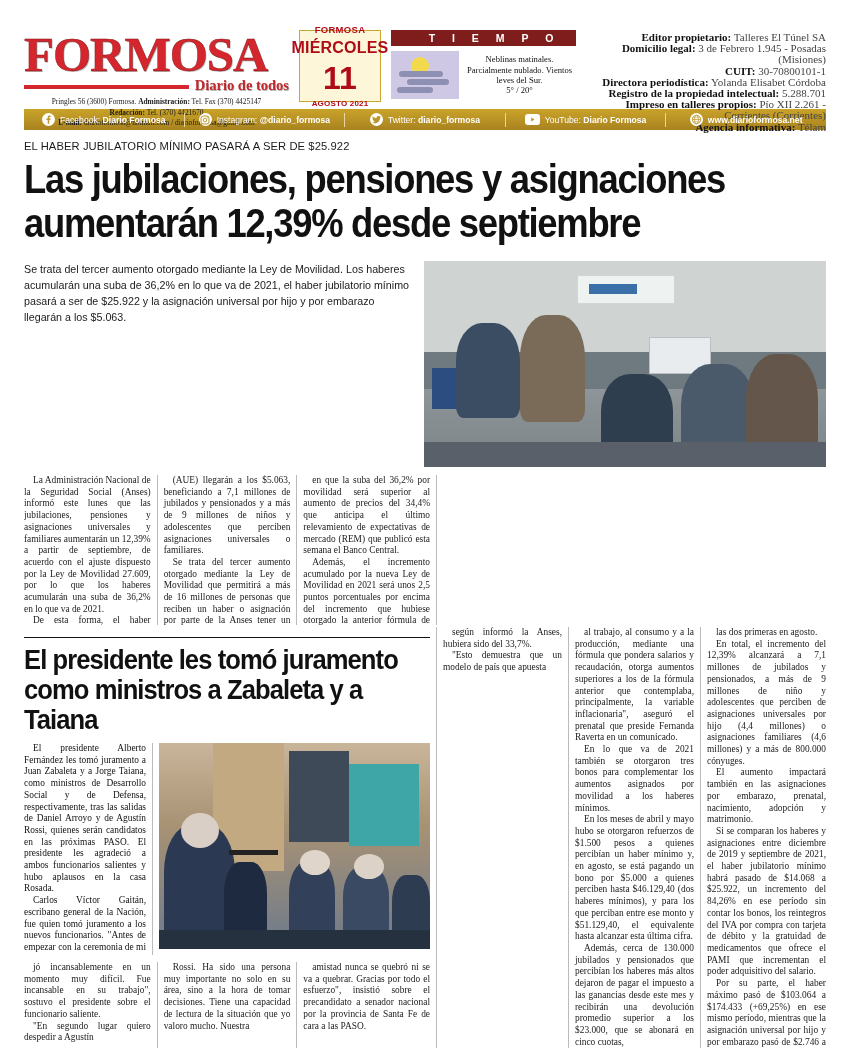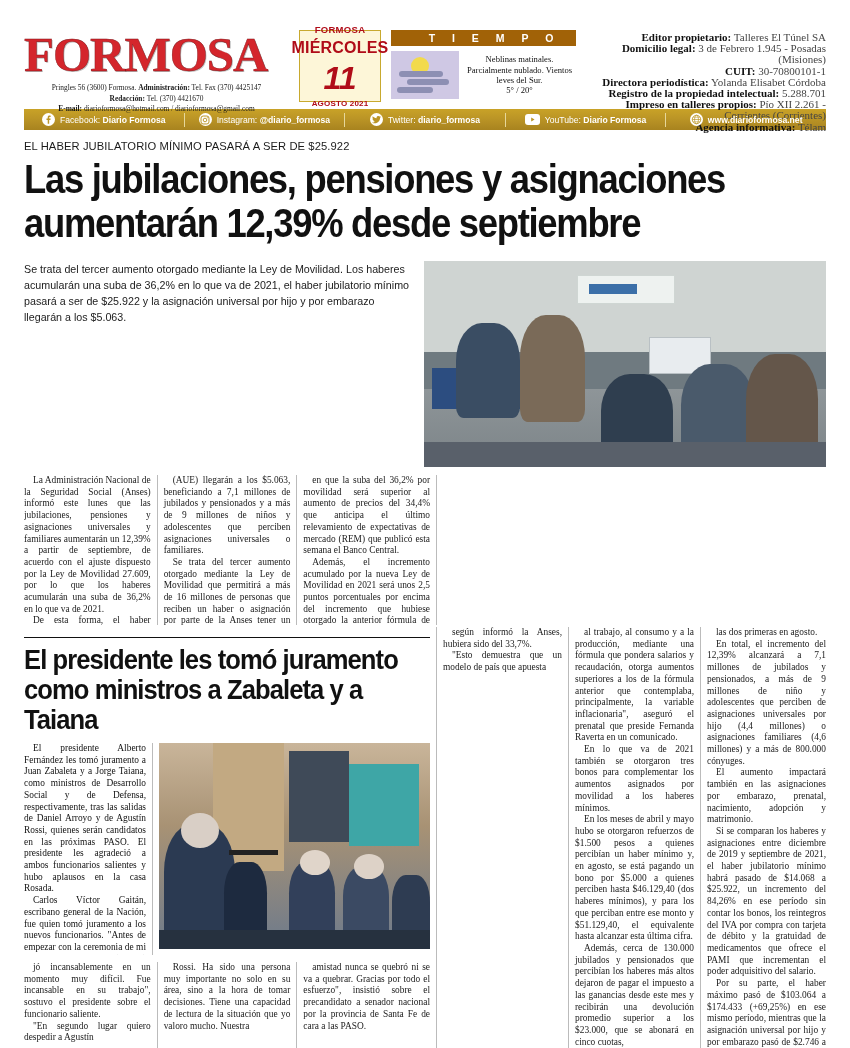--- a/index.html
+++ b/index.html
@@ -30,25 +30,25 @@
 
   .mh-date{
     flex:0 0 82px;width:82px;margin-left:10px;
     border:1px solid #c8a92e;background:#fdf6d8;
     display:flex;flex-direction:column;align-items:center;justify-content:center;
     color:#b00c18;box-sizing:border-box;
   }
   .mh-date .d1{font-family:"Liberation Sans",sans-serif;font-weight:bold;font-size:9.5px;letter-spacing:.3px;}
   .mh-date .sep{width:62px;height:1px;background:#c8a92e;margin:2px 0;}
   .mh-date .d2{font-family:"Liberation Sans",sans-serif;font-weight:bold;font-size:16px;letter-spacing:.2px;}
-  .mh-date .dnum{font-family:"Liberation Sans",sans-serif;font-weight:bold;font-size:32px;line-height:32px;margin:1px 0;font-style:italic;}
+  .mh-date .dnum{font-family:"Liberation Sans",sans-serif;font-weight:bold;font-size:32px;line-height:32px;margin:1px 0;}
   .mh-date .d3{font-family:"Liberation Sans",sans-serif;font-weight:bold;font-size:8px;letter-spacing:.2px;}
 
   .mh-weather{flex:0 0 185px;width:185px;margin-left:10px;box-sizing:border-box;}
-  .wx-title{background:#a16207;color:#fff;font-family:"Liberation Sans",sans-serif;font-weight:bold;font-size:10.5px;letter-spacing:7px;text-align:center;padding:2px 0 2px 22px;}
+  .wx-title{background:#7f1d1d;color:#fff;font-family:"Liberation Sans",sans-serif;font-weight:bold;font-size:10.5px;letter-spacing:7px;text-align:center;padding:2px 0 2px 22px;}
   .wx-body{display:flex;align-items:center;margin-top:5px;font-family:Liberation Serif, serif;}
   .wx-ico{width:68px;height:48px;background:#cfc8e4;position:relative;flex:0 0 68px;overflow:hidden;}
   .wx-ico .sun{position:absolute;left:20px;top:6px;width:18px;height:18px;border-radius:50%;background:#f2da4c;}
   .wx-ico .cl{position:absolute;background:#8d8fb3;border-radius:6px;height:6px;}
   .wx-ico .c1{left:8px;top:20px;width:44px;}
   .wx-ico .c2{left:16px;top:28px;width:42px;}
   .wx-ico .c3{left:6px;top:36px;width:36px;}
   .wx-txt{flex:1;text-align:center;font-size:8.6px;line-height:10.4px;padding-left:4px;}
 
   .mh-legal{flex:1;text-align:right;font-size:11px;line-height:11.2px;padding-left:12px;padding-top:2px;}
@@ -130,20 +130,24 @@
 </style>
 </head>
 <body>
 
 <div class="page">
 
   <div class="masthead">
 
     <div class="mh-logo">
       <div class="logo-word">FORMOSA</div>
+      <div class="logo-rule">
+        <span class="bar"></span>
+        <span class="logo-sub">Diario de todos</span>
+      </div>
       <div class="mh-contact">
         <div>
           <span>Pringles 56 (3600) Formosa.</span>
           <b>Administración:</b>
           <span>Tel. Fax (370) 4425147</span>
         </div>
         <div>
           <b>Redacción:</b>
           <span>Tel. (370) 4421670</span>
         </div>

